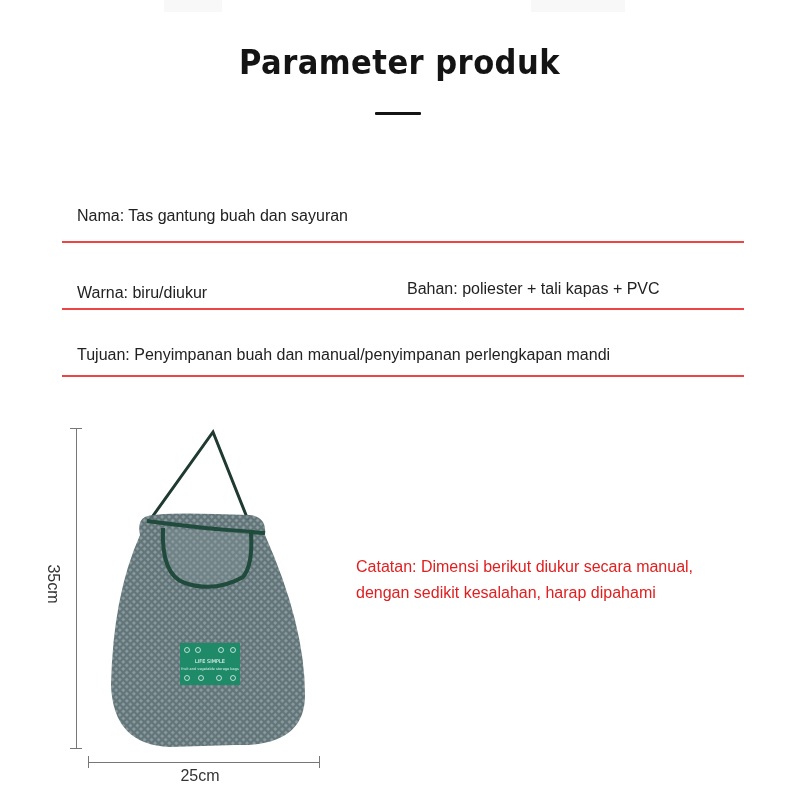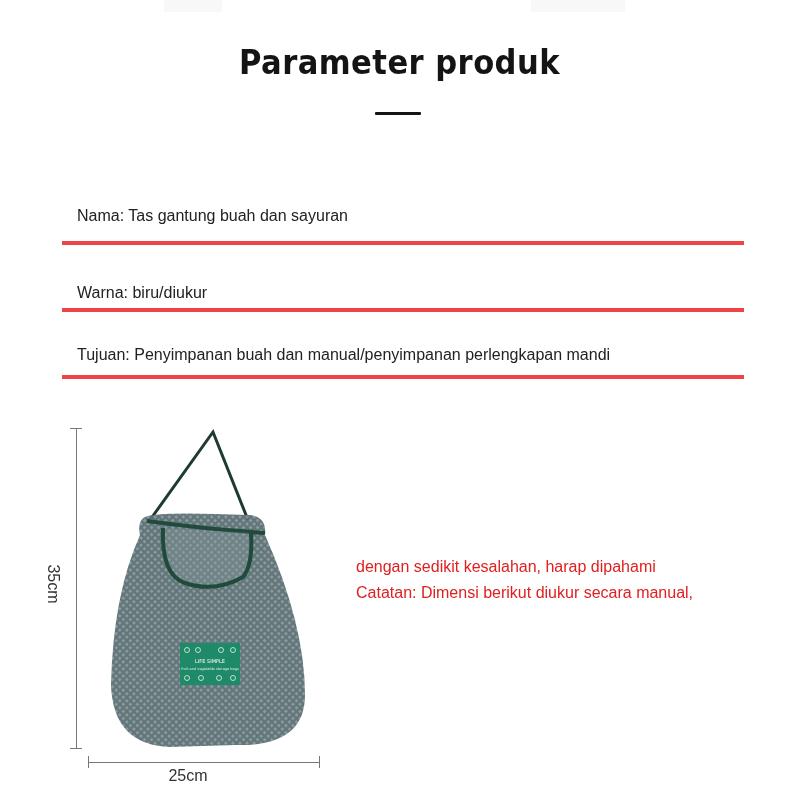--- a/index.html
+++ b/index.html
@@ -1,44 +1,45 @@
 <!DOCTYPE html>
 <html><head>
 <meta charset="utf-8">
 <style>
   html, body { margin:0; padding:0; background:#ffffff; }
   body { width:799px; height:799px; position:relative; overflow:hidden; font-family:"Liberation Sans", sans-serif; }
   .top-tab { position:absolute; top:0; height:12px; background:#f8f8f8; }
   .title { position:absolute; top:42px; left:0; width:799px; text-align:center; font-family:"DejaVu Sans", sans-serif; font-weight:bold; font-size:34px; color:#141414; letter-spacing:0.5px; transform:scaleX(0.9); }
   .title-rule { position:absolute; top:112px; left:375px; width:46px; height:3px; background:#141414; border-radius:1px; }
-  .row { position:absolute; left:62px; width:682px; border-bottom:4px solid #ef4444; }
+  .row { position:absolute; left:62px; width:682px; border-bottom:2px solid #ef4444; }
   .row-text { position:absolute; font-size:16px; color:#222; white-space:nowrap; }
   .dim-v { position:absolute; left:76px; top:428px; width:1px; height:320px; background:#777; }
   .dim-v-cap { position:absolute; left:70px; width:12px; height:1px; background:#777; }
   .dim-h { position:absolute; left:88px; top:762px; width:231px; height:1px; background:#777; }
   .dim-h-cap { position:absolute; top:756px; width:1px; height:12px; background:#777; }
   .dim-label-v { position:absolute; left:44px; top:575px; font-size:16px; color:#333; transform:rotate(90deg); transform-origin:center; width:50px; text-align:center; margin-left:-16px; }
-  .dim-label-h { position:absolute; left:156px; top:767px; font-size:16px; color:#333; width:64px; text-align:center; }
+  .dim-label-h { position:absolute; left:168px; top:767px; font-size:16px; color:#333; width:64px; text-align:center; }
   .note { position:absolute; left:356px; top:554px; font-size:16px; color:#e02020; line-height:26px; white-space:nowrap; }
   .bag { position:absolute; left:95px; top:425px; width:225px; height:330px; }
 </style>
 </head>
 <body>
 
 <div class="top-tab" style="left:164px;width:58px;"></div>
 <div class="top-tab" style="left:531px;width:94px;"></div>
 
 <div class="title">Parameter produk</div>
 <div class="title-rule"></div>
 
 <div class="row" style="top:190px;height:51px;">
   <span class="row-text" style="left:15px;top:17px;">Nama: Tas gantung buah dan sayuran</span>
 </div>
 <div class="row" style="top:266px;height:42px;">
   <span class="row-text" style="left:15px;top:18px;">Warna: biru/diukur</span>
+  <span class="row-text" style="left:345px;top:14px;">Bahan: poliester + tali kapas + PVC</span>
 </div>
 <div class="row" style="top:330px;height:45px;">
   <span class="row-text" style="left:15px;top:16px;">Tujuan: Penyimpanan buah dan manual/penyimpanan perlengkapan mandi</span>
 </div>
 
 <div class="dim-v"></div>
 <div class="dim-v-cap" style="top:428px;"></div>
 <div class="dim-v-cap" style="top:748px;"></div>
 <div class="dim-label-v">35cm</div>
 
@@ -70,15 +71,15 @@
   <circle cx="103" cy="225" r="2.5" fill="none" stroke="#ffffff" stroke-width="0.7"></circle>
   <circle cx="126" cy="225" r="2.5" fill="none" stroke="#ffffff" stroke-width="0.7"></circle>
   <circle cx="138" cy="225" r="2.5" fill="none" stroke="#ffffff" stroke-width="0.7"></circle>
   <circle cx="92" cy="253" r="2.5" fill="none" stroke="#ffffff" stroke-width="0.7"></circle>
   <circle cx="106" cy="253" r="2.5" fill="none" stroke="#ffffff" stroke-width="0.7"></circle>
   <circle cx="124" cy="253" r="2.5" fill="none" stroke="#ffffff" stroke-width="0.7"></circle>
   <circle cx="138" cy="253" r="2.5" fill="none" stroke="#ffffff" stroke-width="0.7"></circle>
 </svg>
 
 <div class="note">
+  <div>Catatan: Dimensi berikut diukur secara manual,</div>
   <div>dengan sedikit kesalahan, harap dipahami</div>
-  <div>Catatan: Dimensi berikut diukur secara manual,</div>
 </div>
 
 </body></html>

